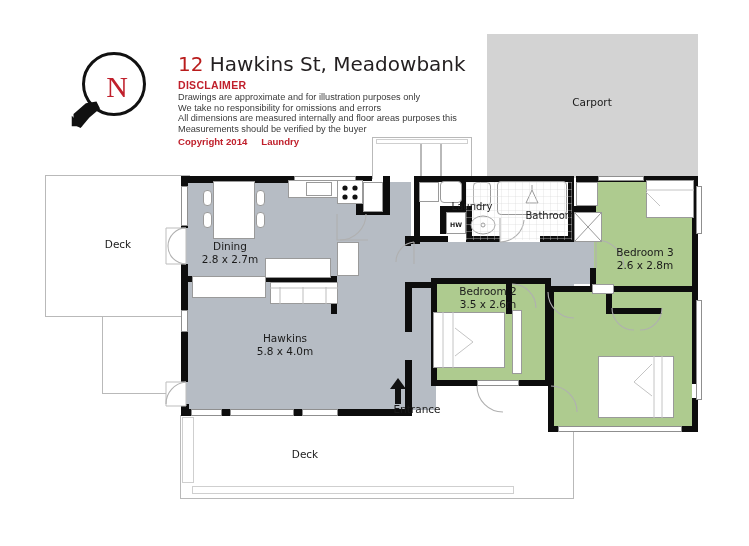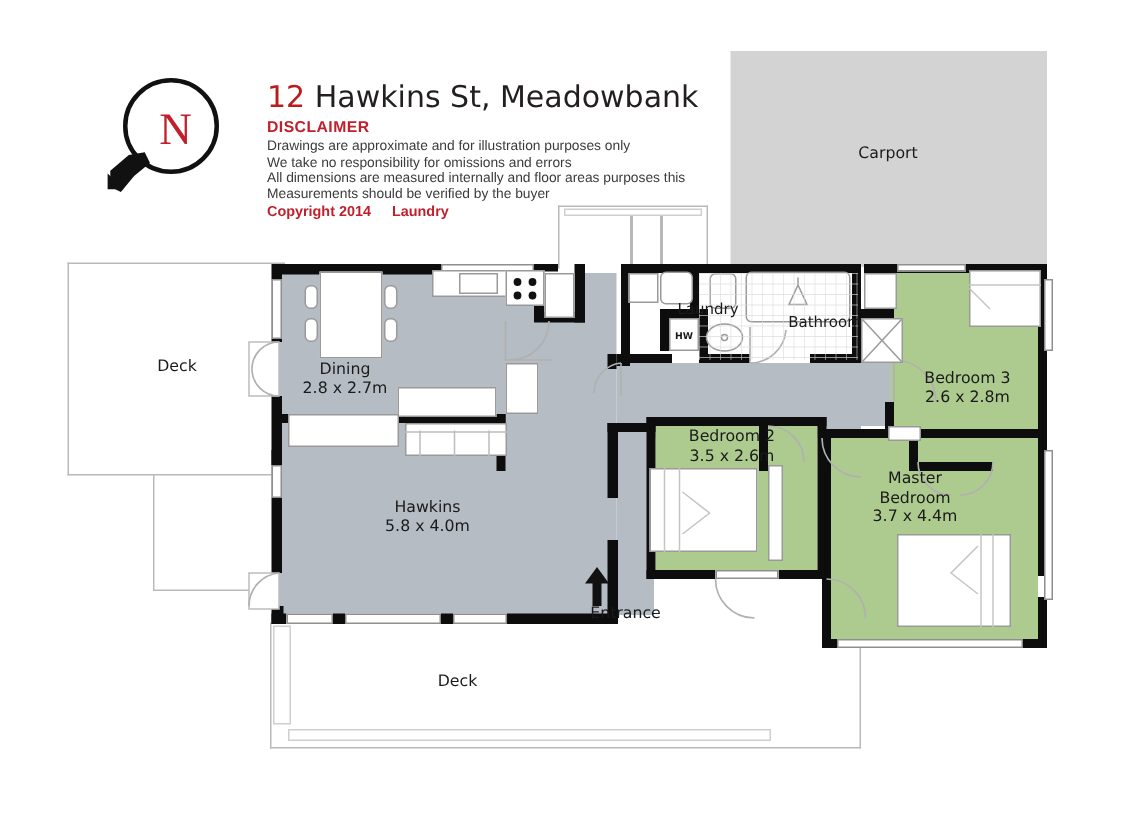--- a/index.html
+++ b/index.html
@@ -328,25 +328,20 @@
     <div class="lbl" style="left:596px;top:246px;width:98px;">
       <span>Bedroom 3</span><br>
       <span>2.6 x 2.8m</span>
     </div>
 
     <div class="lbl" style="left:433px;top:285px;width:110px;">
       <span>Bedroom 2</span><br>
       <span>3.5 x 2.6m</span>
     </div>
 
-    <div class="lbl" style="left:556px;top:313px;width:108px;">
-      <span>Master</span><br>
-      <span>Bedroom</span><br>
-      <span>3.7 x 4.4m</span>
-    </div>
 
     <svg style="left:388px;top:378px;width:22px;height:26px;">
       <polygon points="10,0 18,11 13,11 13,26 7,26 7,11 2,11" fill="#111"></polygon>
     </svg>
     <div class="lbl" style="left:381px;top:403px;width:72px;">Entrance</div>
 
   </div>
 </div>
 
 </body></html>

